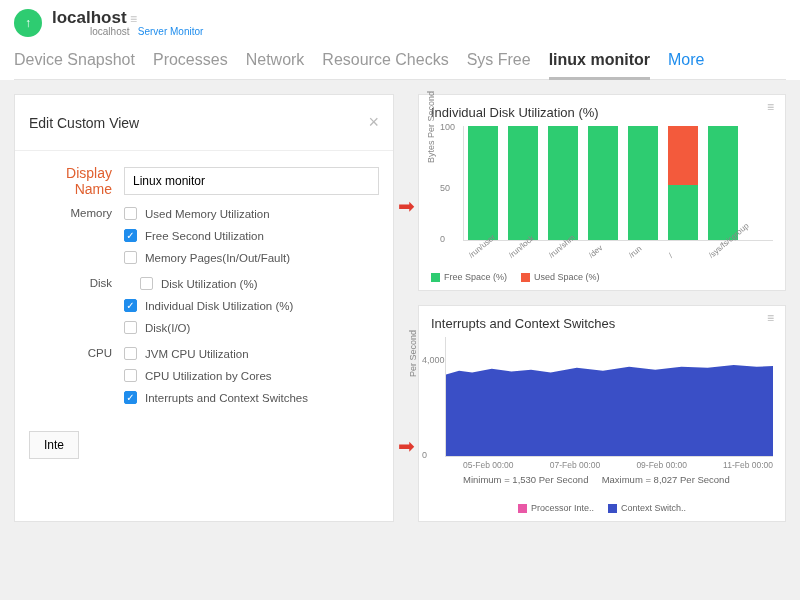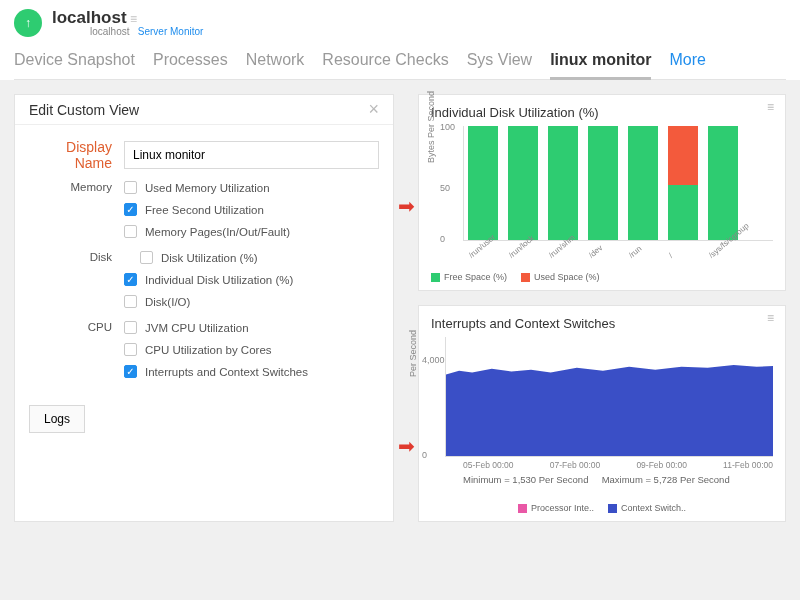--- a/index.html
+++ b/index.html
@@ -10,21 +10,21 @@
   .host-title{font-size:17px;font-weight:600;color:#333}
   .crumb{font-size:10px;color:#888;margin-left:38px;margin-top:-2px}
   .crumb a{color:#1f8ded;text-decoration:none}
   .tabs{display:flex;gap:18px;margin-top:10px;border-bottom:1px solid #e3e3e3;font-size:16px;color:#9a9a9a}
   .tab{padding:4px 0 8px 0;cursor:pointer}
   .tab.active{color:#333;font-weight:600;border-bottom:3px solid #bdbdbd;margin-bottom:-1px}
   .tab.more{color:#1f8ded}
   .main{display:flex;gap:12px;padding:14px}
   .card{background:#fff;border:1px solid #e3e3e3}
   .left{width:380px;padding:0}
-  .card-head{display:flex;justify-content:space-between;align-items:center;padding:4px 14px;border-bottom:1px solid #eee;font-size:14px}
+  .card-head{display:flex;justify-content:space-between;align-items:center;padding:17px 14px;border-bottom:1px solid #eee;font-size:14px}
   .close{color:#bbb;font-size:18px;cursor:pointer;font-weight:300}
   .form{padding:14px 14px 10px 14px}
   .row{display:flex;align-items:center;margin-bottom:10px}
   .row .lbl{width:95px;text-align:right;padding-right:12px;color:#555;font-size:14px}
   .row.first .lbl{color:#e06030}
   .row input[type=text]{flex:1;height:28px;border:1px solid #d9d9d9;padding:0 8px;font-size:12px}
   .chk-row{display:flex;align-items:center;margin:0 0 9px 95px;font-size:11.5px;color:#555}
   .chk{width:13px;height:13px;border:1px solid #c7c7c7;border-radius:2px;margin-right:8px;display:inline-flex;align-items:center;justify-content:center;flex-shrink:0}
   .chk.on{background:#1f8ded;border-color:#1f8ded;color:#fff;font-size:10px;line-height:1}
   .group-lbl{width:95px;text-align:right;padding-right:12px;font-size:11.5px;color:#555}
@@ -64,21 +64,21 @@
         <span>localhost</span>
         &nbsp;&nbsp;<a>Server Monitor</a>
       </div>
     </div>
   </div>
   <div class="tabs">
     <div class="tab">Device Snapshot</div>
     <div class="tab">Processes</div>
     <div class="tab">Network</div>
     <div class="tab">Resource Checks</div>
-    <div class="tab">Sys View</div>
+    <div class="tab">Sys Free</div>
     <div class="tab active">linux monitor</div>
     <div class="tab more">More</div>
   </div>
 </div>
 
 <div class="main">
 
   <div class="card left" style="position:relative">
     <div class="card-head">
       <span>Edit Custom View</span>
@@ -137,21 +137,21 @@
               <span class="chk"></span>
               <span>CPU Utilization by Cores</span>
             </div>
           <div class="chk-row" style="margin-left:0">
               <span class="chk on">✓</span>
               <span>Interrupts and Context Switches</span>
             </div>
         </div>
       </div>
     </div>
-    <button class="save">Logs</button>
+    <button class="save">Inte</button>
   </div>
 
   <div style="position:relative;width:0">
     <div class="arrow" style="top:100px;left:-8px">➡</div>
     <div class="arrow" style="top:340px;left:-8px">➡</div>
   </div>
 
   <div class="right">
     <div class="card chart-card">
       <div class="menu-dots">≡</div>
@@ -210,21 +210,21 @@
       </div>
       <div class="x-ticks">
         <span>05-Feb 00:00</span>
         <span>07-Feb 00:00</span>
         <span>09-Feb 00:00</span>
         <span>11-Feb 00:00</span>
       </div>
       <div class="stats">
         <span>Minimum = 1,530 Per Second</span>
         &nbsp;&nbsp;&nbsp;
-        <span>Maximum = 5,728 Per Second</span>
+        <span>Maximum = 8,027 Per Second</span>
       </div>
       <div class="legend" style="justify-content:center">
         <span><span class="sw" style="background:#e958a6"></span><span>Processor Inte..</span></span>
         <span><span class="sw" style="background:#3a4fc6"></span><span>Context Switch..</span></span>
       </div>
     </div>
   </div>
 </div>
 
 </body></html>

